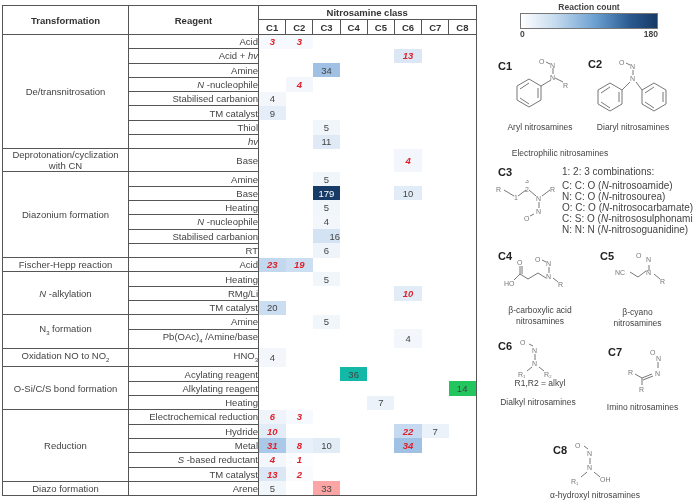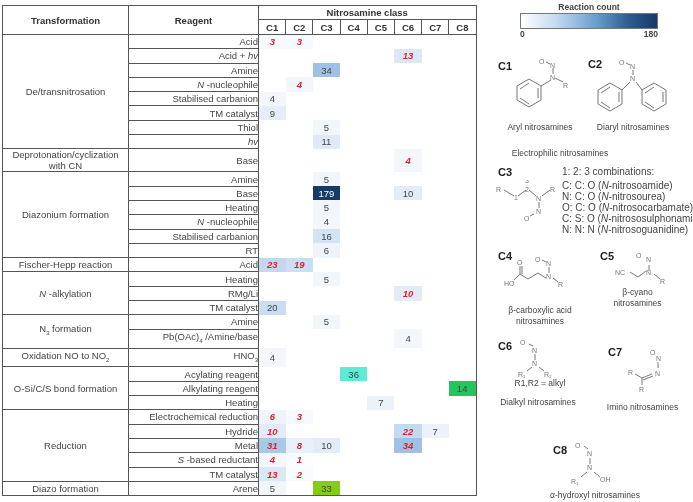--- a/index.html
+++ b/index.html
@@ -202,21 +202,21 @@
         <td class="cell"></td>
         <td class="cell"></td>
         <td class="cell"></td>
         <td class="cell"></td>
         <td class="cell lastcol"></td>
       </tr>
       <tr>
         <td class="rg">Stabilised carbanion</td>
         <td class="cell"></td>
         <td class="cell"></td>
-        <td class="cell" style="background: rgb(212, 227, 243);">16</td>
+        <td class="cell" style="background: rgb(212, 227, 243); text-align: right;">16</td>
         <td class="cell"></td>
         <td class="cell"></td>
         <td class="cell"></td>
         <td class="cell"></td>
         <td class="cell lastcol"></td>
       </tr>
       <tr>
         <td class="rg">RT</td>
         <td class="cell"></td>
         <td class="cell"></td>
@@ -307,21 +307,21 @@
         <td class="cell"></td>
         <td class="cell"></td>
         <td class="cell lastcol"></td>
       </tr>
       <tr>
         <td class="tr" rowspan="3">O-Si/C/S bond formation</td>
         <td class="rg">Acylating reagent</td>
         <td class="cell"></td>
         <td class="cell"></td>
         <td class="cell"></td>
-        <td class="cell" style="background: #5eead4;">36</td>
+        <td class="cell" style="background: #14b8a6;">36</td>
         <td class="cell"></td>
         <td class="cell"></td>
         <td class="cell"></td>
         <td class="cell lastcol"></td>
       </tr>
       <tr>
         <td class="rg">Alkylating reagent</td>
         <td class="cell"></td>
         <td class="cell"></td>
         <td class="cell"></td>
@@ -396,21 +396,21 @@
         <td class="cell"></td>
         <td class="cell"></td>
         <td class="cell"></td>
         <td class="cell lastcol"></td>
       </tr>
       <tr class="lastrow">
         <td class="tr" rowspan="1">Diazo formation</td>
         <td class="rg">Arene</td>
         <td class="cell" style="background: rgb(241, 246, 251);">5</td>
         <td class="cell"></td>
-        <td class="cell" style="background: #84cc16;">33</td>
+        <td class="cell" style="background: #fca5a5;">33</td>
         <td class="cell"></td>
         <td class="cell"></td>
         <td class="cell"></td>
         <td class="cell"></td>
         <td class="cell lastcol"></td>
       </tr>
     </tbody>
 </table>
 
 <div id="legend">
@@ -526,21 +526,21 @@
       <line x1="28" y1="25" x2="36" y2="19"></line>
     <line x1="39" y1="19" x2="39" y2="13"></line>
       <line x1="44" y1="22" x2="50" y2="27"></line>
   </g>
   <text x="26" y="6" font-size="7" fill="#777">O</text>
   <text x="36" y="10" font-size="7" fill="#777">N</text>
   <text x="5" y="23" font-size="7" fill="#777">NC</text>
   <text x="36" y="23" font-size="7" fill="#777">N</text>
   <text x="50" y="32" font-size="7" fill="#777">R</text>
 </svg>
-<div class="caption" style="left:605px;top:287px;width:65px;line-height:11px">
+<div class="caption" style="left:605px;top:307px;width:65px;line-height:11px">
     <div>β-cyano</div>
     <div>nitrosamines</div>
   </div>
 
 <div class="clabel" style="left:498px;top:340px">C6</div>
 <svg class="struct" style="left:515px;top:338px" width="60" height="40">
   <g stroke="#777" fill="none" stroke-width="1">
     <line x1="20" y1="16" x2="20" y2="22"></line>
       <line x1="14" y1="6" x2="18" y2="8"></line>
     <line x1="17" y1="29" x2="12" y2="33"></line>

